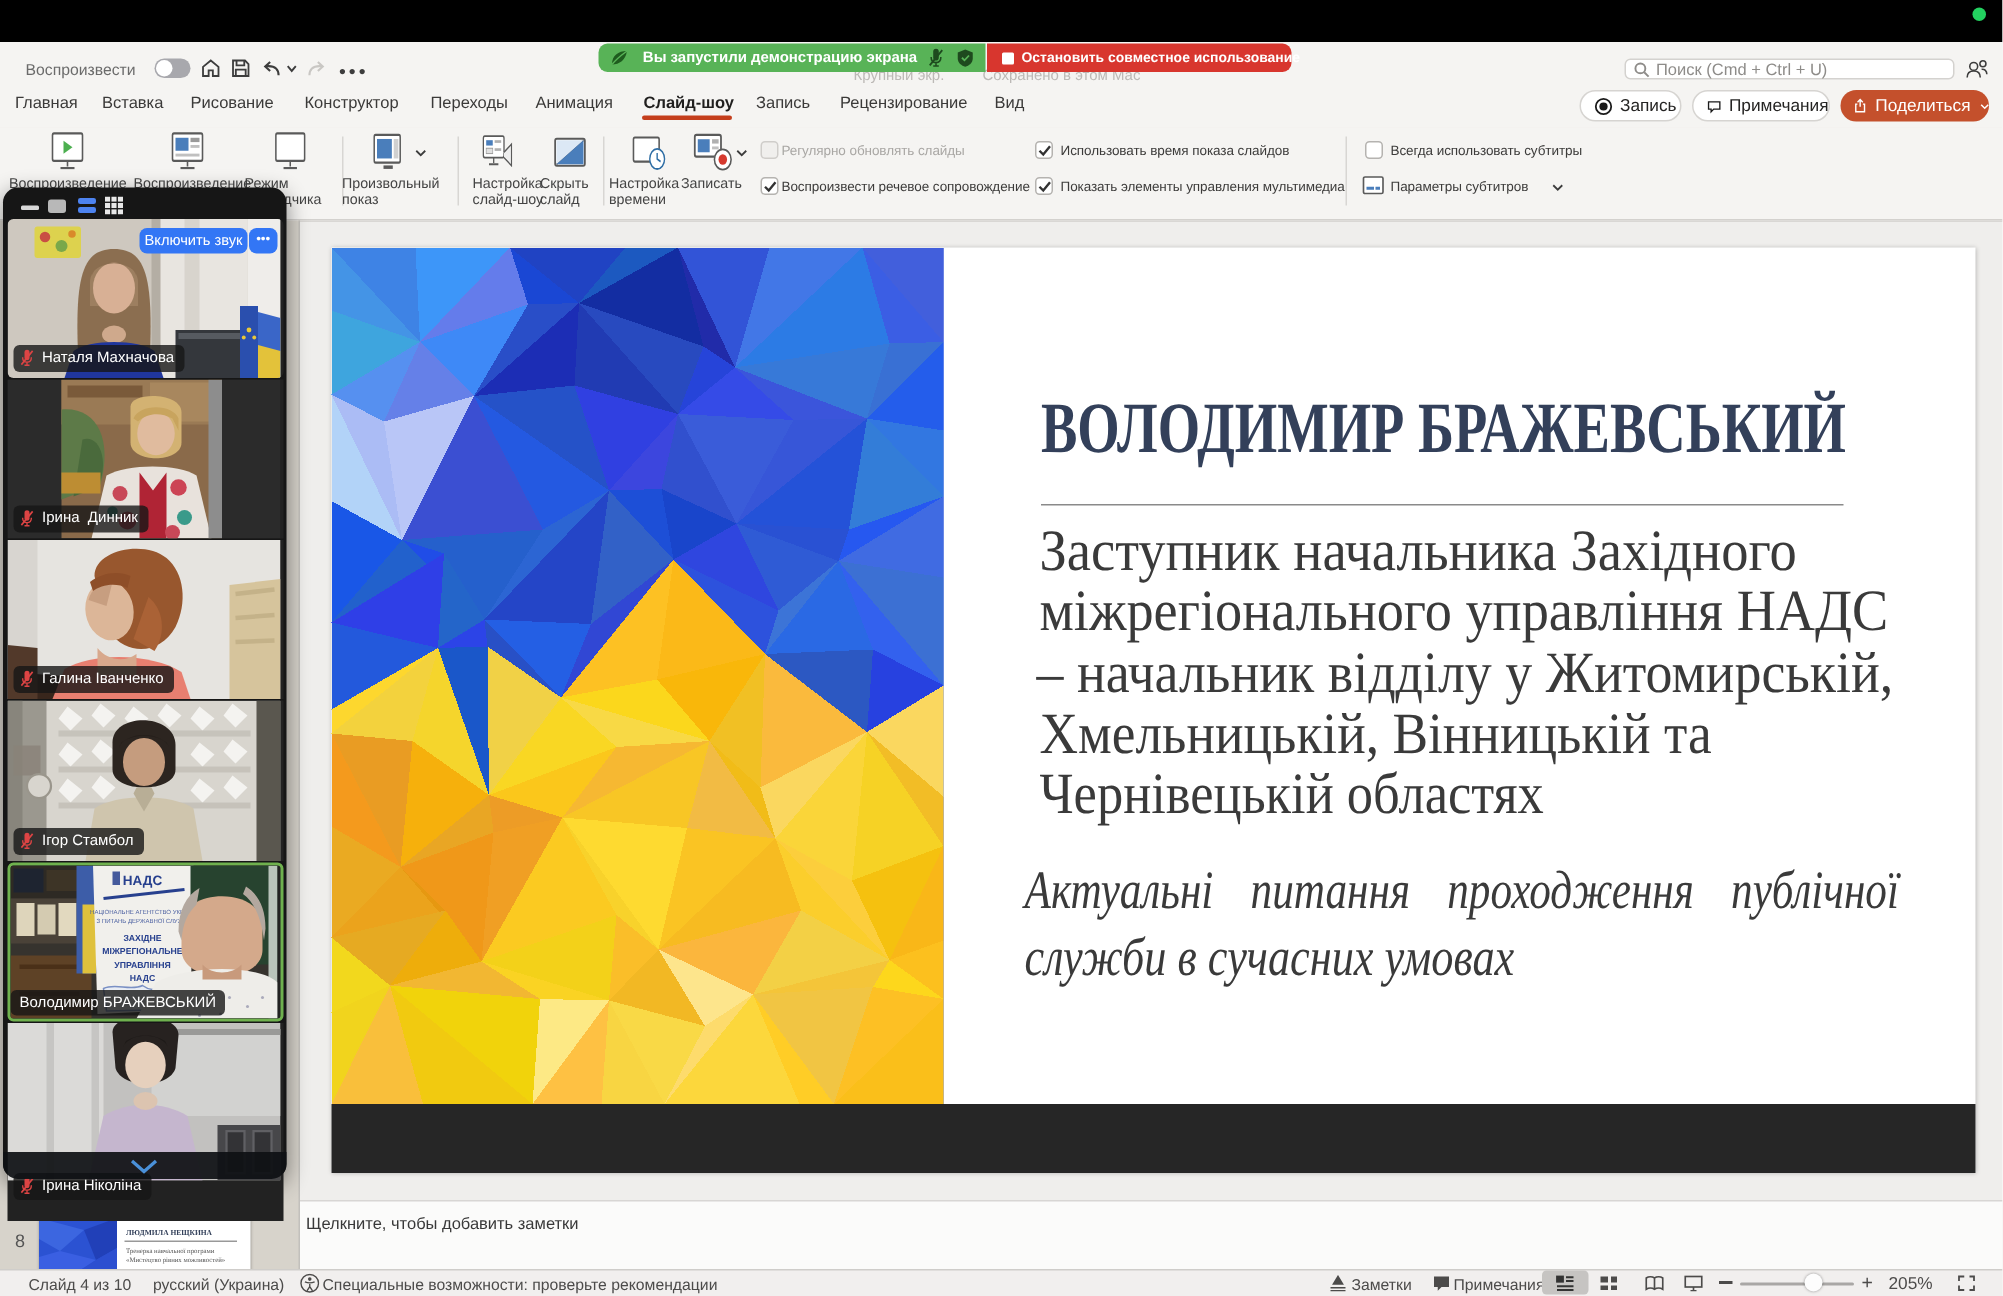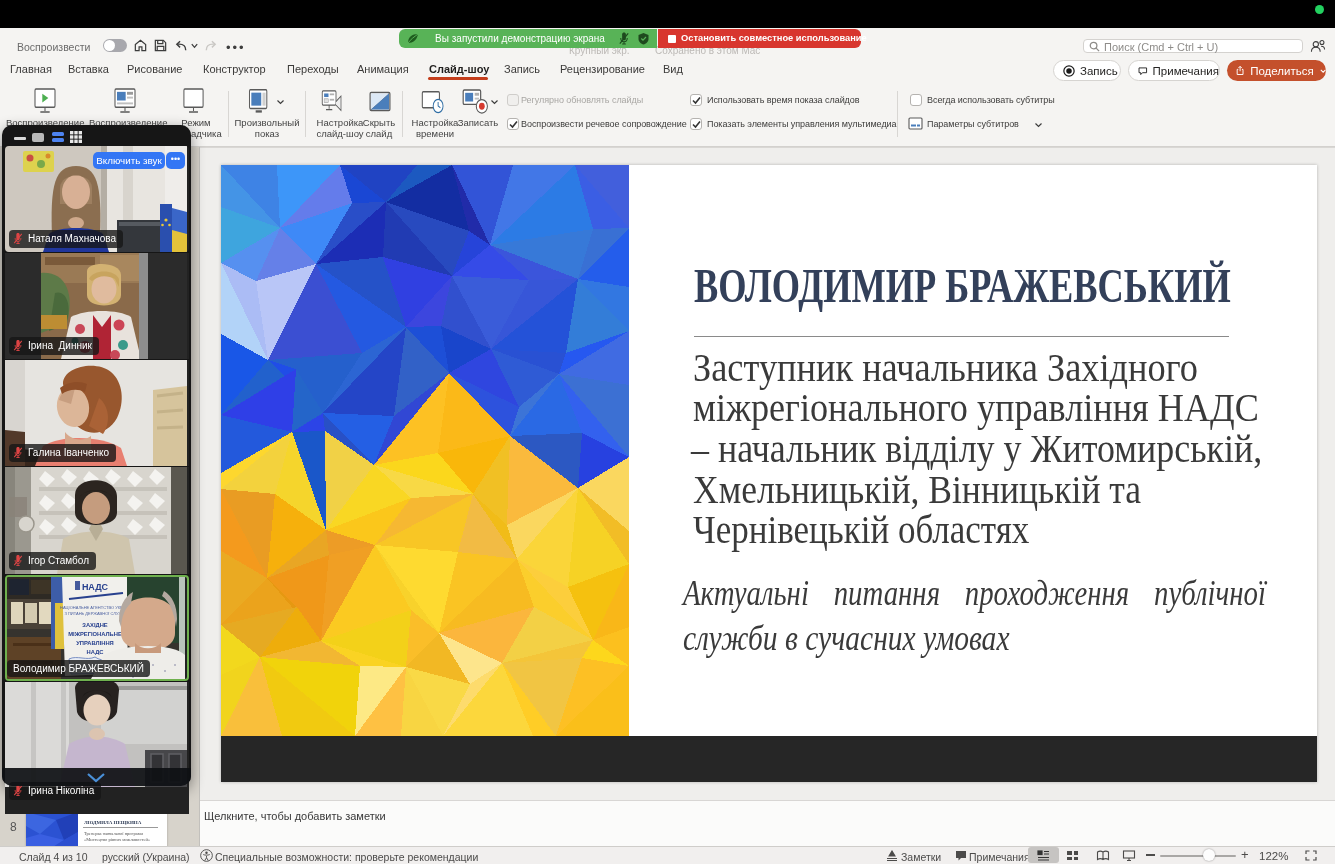--- a/index.html
+++ b/index.html
@@ -12,35 +12,35 @@
 .tbtxt{font-size:11px;color:#6b6b6b}
 #autosave{left:17px;top:41px;font-size:10.5px}
 #toggle{left:103px;top:39px;width:24px;height:13px;background:#a8a8ad;border-radius:7px}
 #toggle i{position:absolute;left:1px;top:1px;width:11px;height:11px;background:#fff;border-radius:50%}
 .tico{top:38px;width:15px;height:15px;color:#3d3d3d}
 #dimtxt1{left:569px;top:45px;color:#bcb9b6;font-size:10px}
 #dimtxt2{left:655px;top:45px;color:#bcb9b6;font-size:10px}
 #searchbox{left:1083px;top:39px;width:220px;height:14px;background:#fff;border:1px solid #d4d2cf;border-radius:4px}
 #searchtxt{left:1104px;top:41px;font-size:11px;color:#8e8c89}
 
-#gbanner{left:399px;top:29px;width:258px;height:19px;background:#58b357;border-radius:6px 0 0 6px;color:#fff;font-size:10px;font-weight:normal;z-index:40}
+#gbanner{left:399px;top:29px;width:258px;height:19px;background:#58b357;border-radius:6px 0 0 6px;color:#fff;font-size:10px;font-weight:bold;z-index:40}
 #rbanner{left:658px;top:29px;width:203px;height:19px;background:#d8362e;border-radius:0 6px 6px 0;color:#fff;font-size:9.3px;font-weight:bold;z-index:40}
 
 #tabrow{left:0;top:60px;width:1335px;height:25px;background:#f5f4f2}
 .tab{position:absolute;top:62.5px;font-size:11px;color:#3b3a39;white-space:nowrap}
 .tabsel{color:#201f1e;font-weight:bold}
 #tabline{left:428px;top:77px;width:60px;height:2.5px;background:#c43e1c;border-radius:2px}
 
 .pillbtn{position:absolute;height:21px;border-radius:10.5px;font-size:11.5px;display:flex;align-items:center;white-space:nowrap}
 #btnrec{left:1053px;top:60px;width:68px;background:#fff;border:1px solid #d6d4d1;color:#252423}
 #btnnotes{left:1128px;top:60px;width:92px;background:#fff;border:1px solid #d6d4d1;color:#252423}
 #btnshare{left:1227px;top:60px;width:99px;background:#c4502c;color:#fff}
 
 #ribbon{left:0;top:85px;width:1335px;height:62px;background:#f5f4f2;border-bottom:1px solid #d3d1ce}
-.rlabel{position:absolute;font-size:9.5px;color:#444;text-align:center;line-height:11px;white-space:pre-line}
+.rlabel{position:absolute;font-size:9.5px;color:#444;text-align:left;line-height:11px;white-space:pre-line}
 .rsep{position:absolute;top:91px;width:1px;height:46px;background:#d8d6d3}
 .cb{position:absolute;width:12px;height:12px;background:#fff;border:1px solid #b5b3b0;border-radius:3px}
 .cbtxt{position:absolute;font-size:9px;letter-spacing:-.05px;color:#3d3c3b;white-space:nowrap}
 .cbgray{color:#a9a7a4}
 
 #thumbpane{left:0;top:147px;width:200px;height:699px;background:#d7d3cb;border-right:1px solid #c2c0bc}
 #editortop{left:200px;top:147px;width:1135px;height:1px;background:#d9d7d4}
 #slide{left:221px;top:165px;width:1096px;height:617px;background:#fff;box-shadow:0 0 3px rgba(0,0,0,.25)}
 #slideblack{position:absolute;left:0;top:571px;width:1096px;height:46px;background:#262626}
 #flagimg{position:absolute;left:0;top:0;width:408px;height:571px}
@@ -465,21 +465,21 @@
     <path d="M7 2C5.5 1 3 1 1.5 2v7.5C3 8.5 5.5 8.5 7 9.5C8.5 8.5 11 8.5 12.5 9.5V2C11 1 8.5 1 7 2zM7 2v7.5"></path>
   </svg>
 <svg class="abs" style="left:1122px;top:850px" width="14" height="11" viewBox="0 0 14 11" fill="none" stroke="#4c4b4a" stroke-width="1.1">
     <rect x="1.5" y="1" width="11" height="7"></rect>
     <path d="M5 10.5h4M7 8v2.5"></path>
   </svg>
 <div class="abs" style="left:1146px;top:854px;width:9px;height:1.5px;background:#4c4b4a"></div>
 <div class="abs" style="left:1160px;top:854.5px;width:76px;height:2px;background:#a9a7a5;border-radius:1px"></div>
 <div class="abs" style="left:1203px;top:849px;width:12px;height:12px;background:#fdfdfd;border-radius:50%;box-shadow:0 0 2px rgba(0,0,0,.4)"></div>
 <div class="abs" style="left:1241px;top:847px;font-size:13px;color:#4c4b4a">+</div>
-<div class="abs" style="left:1259px;top:849.5px;font-size:11.5px;color:#4c4b4a">122%</div>
+<div class="abs" style="left:1259px;top:849.5px;font-size:11.5px;color:#4c4b4a">205%</div>
 <svg class="abs" style="left:1305px;top:850px" width="12" height="11" viewBox="0 0 12 11" fill="none" stroke="#4c4b4a" stroke-width="1.2">
     <path d="M1 4V1h3.5M8 1h3v3M11 7v3H8M4.5 10H1V7"></path>
   </svg>
 
 <div class="abs" id="zoompanel">
 
 <div class="abs" style="left:12px;top:12px;width:12px;height:3px;background:#d8d8d8;border-radius:1px"></div>
 <div class="abs" style="left:30px;top:8px;width:12px;height:9px;background:#b8b8b8;border-radius:2px"></div>
 <div class="abs" style="left:50px;top:7px;width:12px;height:4px;background:#4d83f0;border-radius:1.5px"></div>
 <div class="abs" style="left:50px;top:13px;width:12px;height:4px;background:#4d83f0;border-radius:1.5px"></div>

